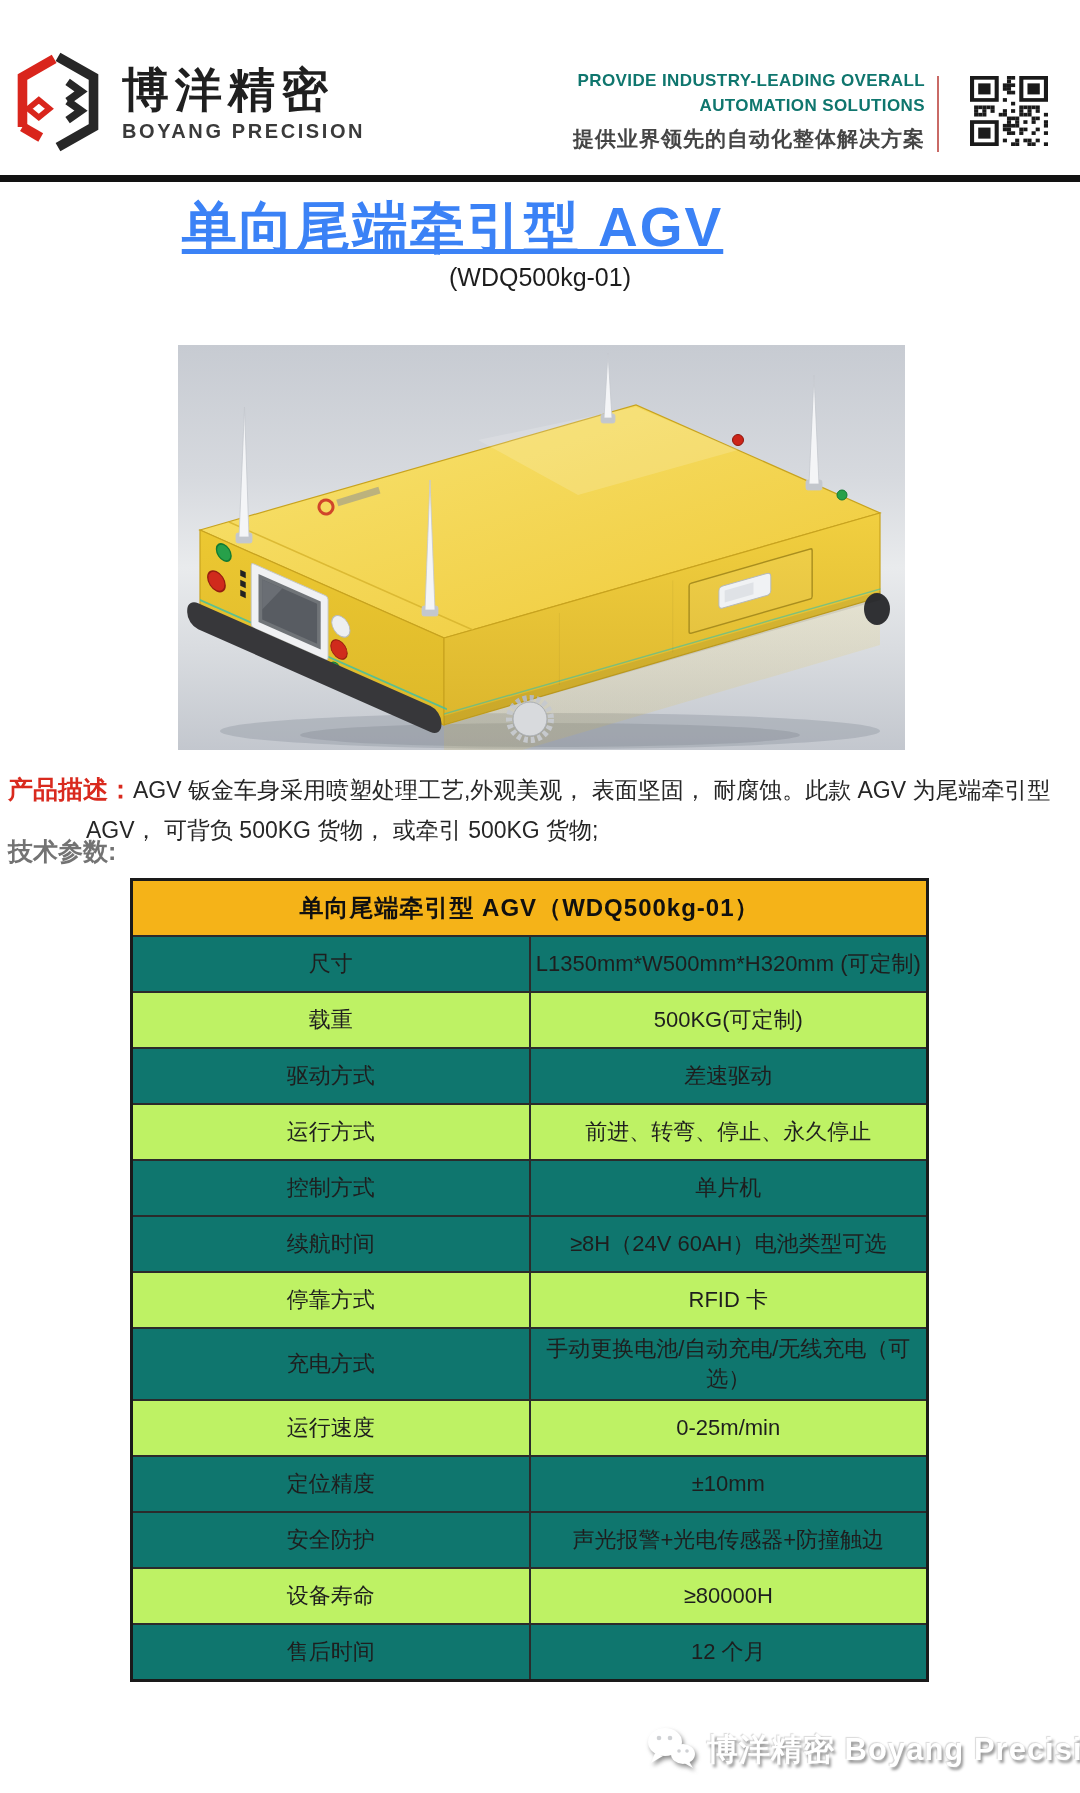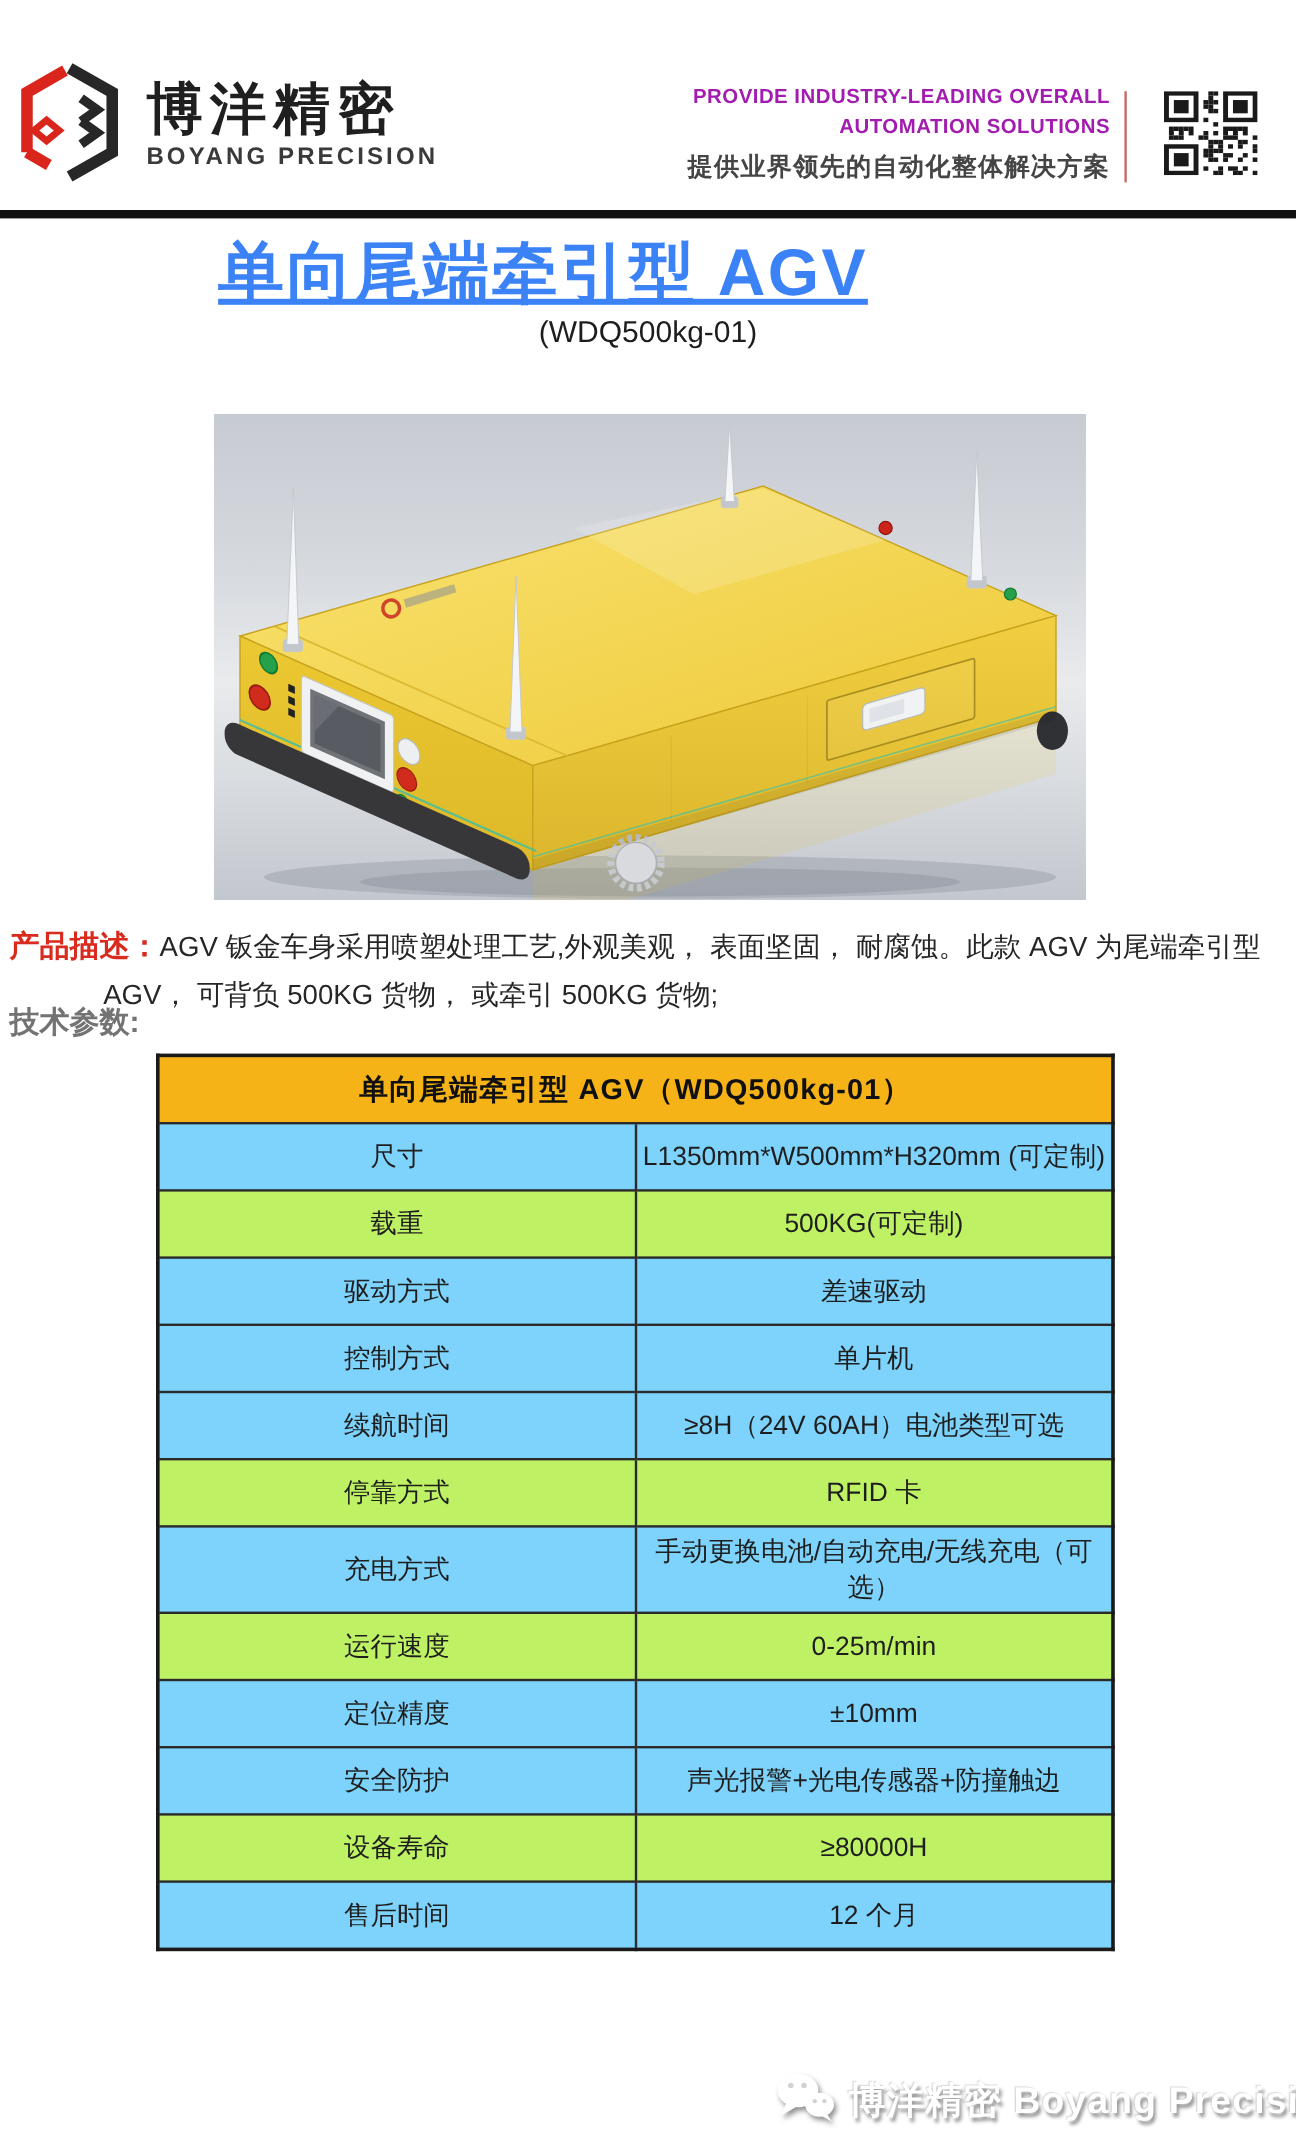--- a/index.html
+++ b/index.html
@@ -5,21 +5,21 @@
   html,body{margin:0;padding:0;background:#ffffff;}
   .page{position:relative;width:1080px;height:1793px;margin:12px auto;background:#fff;overflow:hidden;
         font-family:"Liberation Sans","DejaVu Sans",sans-serif;color:#222;}
 
   
   .brand{position:absolute;left:10px;top:38px;display:flex;align-items:center;gap:16px;}
   .brand-text{display:flex;flex-direction:column;}
   .brand-cn{font-size:47px;font-weight:bold;color:#1f1f1f;letter-spacing:6px;line-height:1.05;}
   .brand-en{font-size:20px;font-weight:bold;color:#3a3a3a;letter-spacing:2.6px;margin-top:5px;}
   .slogan{position:absolute;right:155px;top:56px;text-align:right;}
-  .slogan-en{font-size:17px;color:#a21caf;font-weight:600;line-height:25px;letter-spacing:.4px;}
+  .slogan-en{font-size:17px;color:#0f766e;font-weight:600;line-height:25px;letter-spacing:.4px;}
   .slogan-cn{font-size:21px;color:#454545;font-weight:700;margin-top:7px;letter-spacing:1px;}
   .vdivider{position:absolute;left:937px;top:64px;width:2px;height:76px;background:#c96a66;}
   .qr{position:absolute;left:970px;top:64px;width:78px;height:72px;}
   .black-rule{position:absolute;left:0;top:163px;width:1080px;height:7px;background:#121212;}
 
   
   .title{position:absolute;left:0;top:179px;width:905px;text-align:center;
          font-size:55px;font-weight:bold;color:#3b82f6;letter-spacing:2px;text-decoration:underline;}
   .subtitle{position:absolute;left:0;top:251px;width:1080px;text-align:center;font-size:25px;color:#1d1d1d;}
 
@@ -33,21 +33,21 @@
   .section-label{position:absolute;left:8px;top:823px;font-size:25px;font-weight:bold;color:#737373;}
 
   
   .spec-table{position:absolute;left:130px;top:866px;width:799px;border-collapse:collapse;
               table-layout:fixed;border:3px solid #1a1a1a;padding-left:32px;}
   .spec-table th,.spec-table td{border:2px solid #2b2b2b;padding:0;}
   .spec-table th{background:#f5b318;font-size:24px;font-weight:bold;color:#101010;height:54px;letter-spacing:1px;}
   .spec-table td{height:54px;text-align:center;font-size:22px;color:#1e1e1e;}
   .spec-table tr.tall td{height:70px;}
   .spec-table td.label{width:145px;}
-  tr.shade-l td{background:#7dd3fc;}
+  tr.shade-l td{background:#0f766e;}
   tr.shade-d td{background:#bef264;}
 
   
   .watermark{position:absolute;left:645px;top:1713px;display:flex;align-items:center;gap:10px;z-index:5;}
   .watermark .wm-text{color:#ffffff;font-size:31px;font-weight:bold;letter-spacing:1px;white-space:nowrap;
       text-shadow:2px 3px 3px #979797, -1px -1px 1px rgba(170,170,170,.45);}
   .watermark svg{filter:drop-shadow(2px 3px 2px rgba(125,125,125,.85));}
 </style>
 </head>
 <body>
@@ -272,20 +272,24 @@
           <td class="value">L1350mm*W500mm*H320mm (可定制)</td>
         </tr>
     <tr class="shade-d">
           <td class="label">载重</td>
           <td class="value">500KG(可定制)</td>
         </tr>
     <tr class="shade-l">
           <td class="label">驱动方式</td>
           <td class="value">差速驱动</td>
         </tr>
+    <tr class="shade-d">
+          <td class="label">运行方式</td>
+          <td class="value">前进、转弯、停止、永久停止</td>
+        </tr>
     <tr class="shade-l">
           <td class="label">控制方式</td>
           <td class="value">单片机</td>
         </tr>
     <tr class="shade-l">
           <td class="label">续航时间</td>
           <td class="value">≥8H（24V 60AH）电池类型可选</td>
         </tr>
     <tr class="shade-d">
           <td class="label">停靠方式</td>

